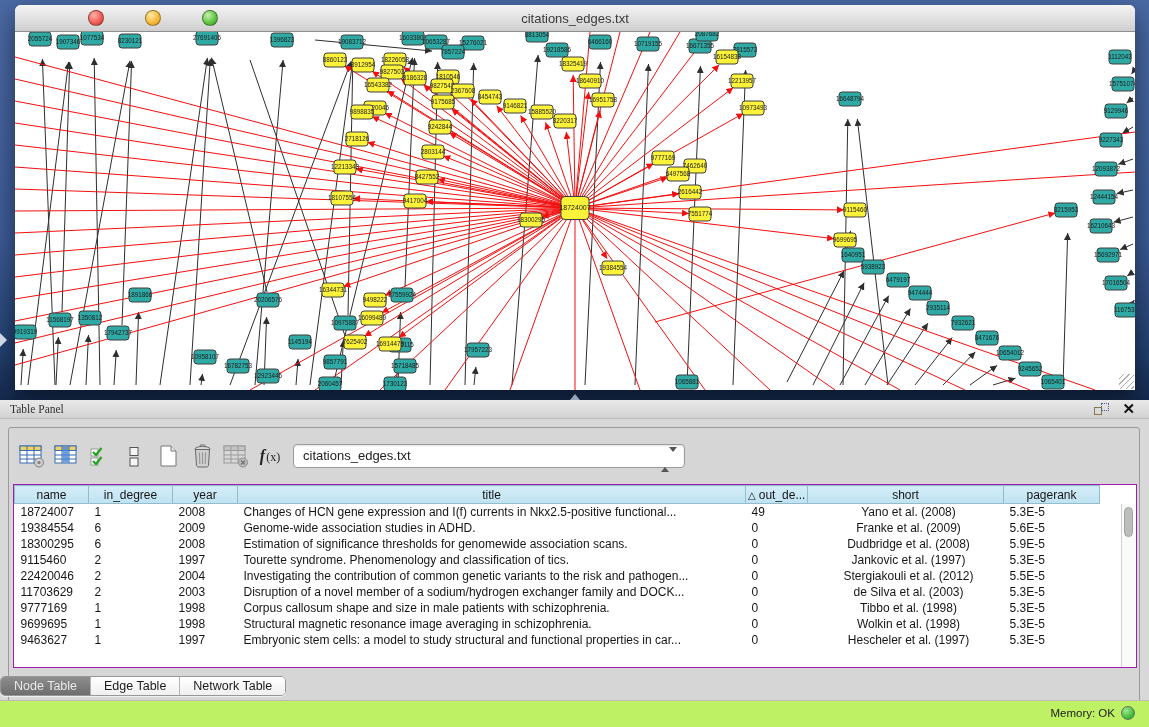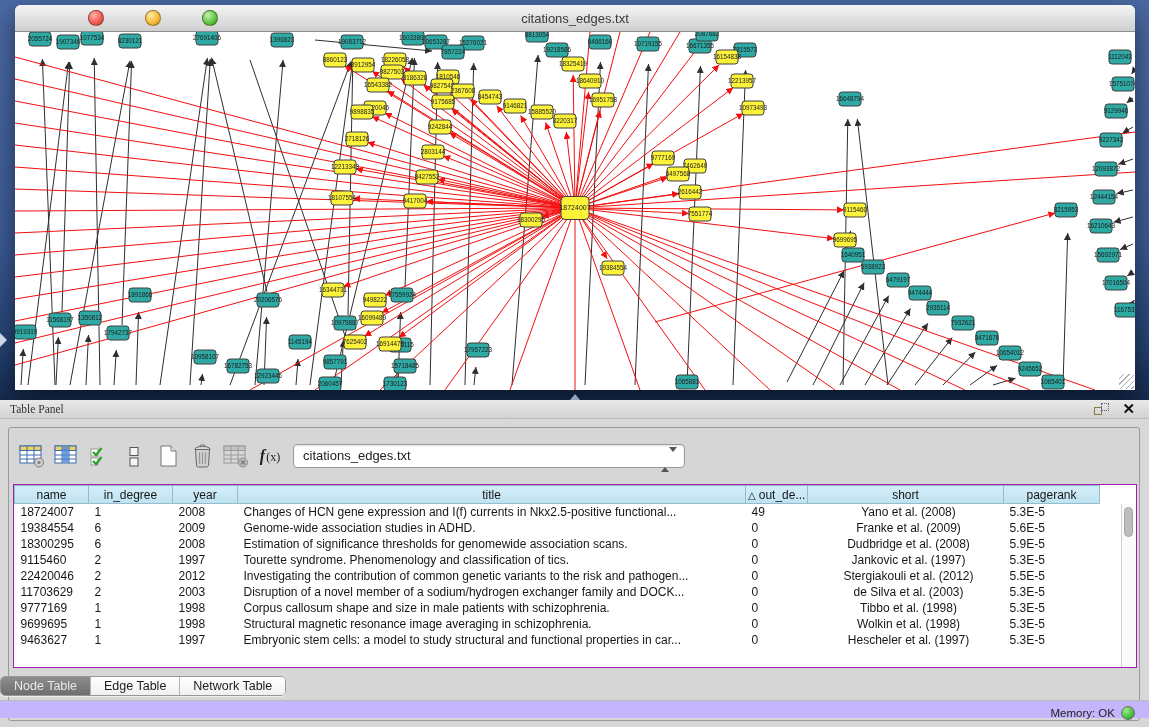--- a/index.html
+++ b/index.html
@@ -78,21 +78,21 @@
 
   .tabs { position:absolute; left:0; top:276px; width:100%; text-align:left; }
   .seg-group { display:inline-flex; border:1px solid #979797; border-radius:5px; overflow:hidden;
                background:#fdfdfd; box-shadow:0 1px 1px rgba(255,255,255,.7); }
   .seg { padding:2px 13px; font-size:12.5px; color:#1c1c1c; background:linear-gradient(180deg,#ffffff,#f0f0f0);
          border-right:1px solid #b5b5b5; cursor:pointer; }
   .seg:last-child { border-right:none; }
   .seg.selected { background:linear-gradient(180deg,#8d8d8d,#6e6e6e); color:#e9e9e9; }
 
   
-  .status-bar { position:absolute; left:0; top:700px; width:1149px; height:18px; background:#c4b5fd;
+  .status-bar { position:absolute; left:0; top:700px; width:1149px; height:27px; background:#bef264;
                 border-top:1px solid #bcbcbc; }
   .mem { position:absolute; right:14px; top:5px; display:flex; align-items:center; cursor:pointer; }
   .mem-label { font-size:11.5px; color:#222; margin-right:6px; }
   .mem-dot { width:14px; height:14px; border-radius:50%; border:1px solid #6e6e6e;
              background:radial-gradient(circle at 35% 30%, #9fe890, #3dbb35 65%, #2a8c24); }
 </style>
 </head>
 <body>
 
 <div class="screen">
@@ -817,21 +817,21 @@
                 <td class="c-in_degree">2</td>
                 <td class="c-year">1997</td>
                 <td class="c-title">Tourette syndrome. Phenomenology and classification of tics.</td>
                 <td class="c-out_degree">0</td>
                 <td class="c-short">Jankovic et al. (1997)</td>
                 <td class="c-pagerank">5.3E-5</td>
               </tr>
               <tr>
                 <td class="c-name">22420046</td>
                 <td class="c-in_degree">2</td>
-                <td class="c-year">2012</td>
+                <td class="c-year">2004</td>
                 <td class="c-title">Investigating the contribution of common genetic variants to the risk and pathogen...</td>
                 <td class="c-out_degree">0</td>
                 <td class="c-short">Stergiakouli et al. (2012)</td>
                 <td class="c-pagerank">5.5E-5</td>
               </tr>
               <tr>
                 <td class="c-name">11703629</td>
                 <td class="c-in_degree">2</td>
                 <td class="c-year">2003</td>
                 <td class="c-title">Disruption of a novel member of a sodium/hydrogen exchanger family and DOCK...</td>

